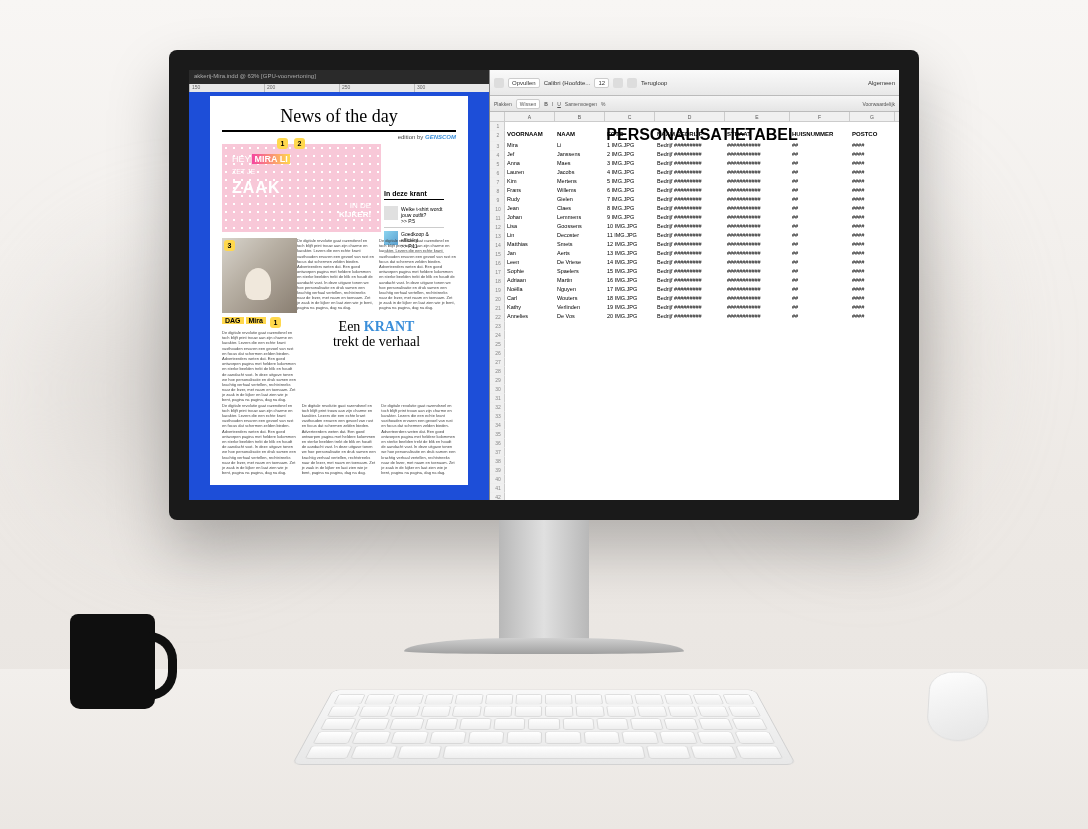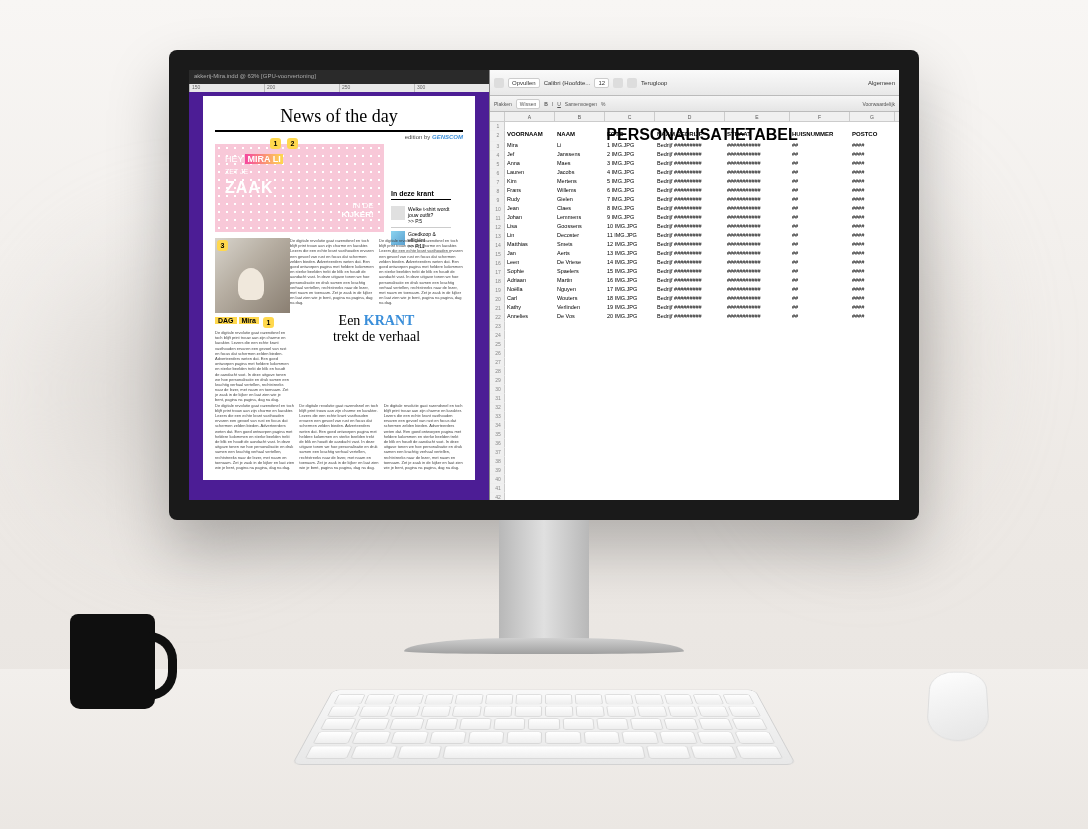--- a/index.html
+++ b/index.html
@@ -19,21 +19,21 @@
 .mug::before{content:"";position:absolute;right:-22px;top:18px;width:22px;height:50px;border:9px solid #0f0f0f;border-left:none;border-radius:0 28px 28px 0}
 .keyboard{position:absolute;bottom:40px;left:50%;transform:translateX(-50%) perspective(600px) rotateX(55deg);width:460px;height:130px;background:linear-gradient(180deg,#f8f8f8,#e8e8e8);border-radius:8px;border:1px solid #d0d0d0;display:grid;grid-template-rows:repeat(5,1fr);gap:3px;padding:8px}
 .kb-row{display:flex;gap:3px}
 .kb-row span{flex:1;background:linear-gradient(180deg,#fff,#eee);border-radius:3px;border:1px solid #d8d8d8}
 .mouse{position:absolute;bottom:80px;right:100px;width:60px;height:90px;background:linear-gradient(160deg,#fefefe,#e5e5e5);border-radius:30px 30px 35px 35px;border:1px solid #ddd;transform:perspective(400px) rotateX(40deg)}
 
 .app-left{position:absolute;left:0;top:0;width:300px;height:100%;background:#3d3d3d}
 .titlebar{height:14px;background:#2a2a2a;color:#aaa;font-size:6px;padding:3px 5px;white-space:nowrap;overflow:hidden}
 .ruler{height:8px;background:#e8e8e8;display:flex;font-size:5px;color:#666}
 .ruler span{flex:1;border-left:1px solid #bbb;padding-left:2px}
-.doc-area{background:#4c1d95;padding:4px 14px;height:calc(100% - 22px);overflow:hidden}
+.doc-area{background:#1d4ed8;padding:4px 21px;height:calc(100% - 22px);overflow:hidden}
 .page{background:#fff;width:100%;padding:10px 12px;font-size:7px}
 .masthead{font-family:Georgia,serif;font-size:18px;text-align:center;border-bottom:2px solid #000;padding-bottom:3px}
 .edition{text-align:right;font-size:6px;padding:2px 0 4px;color:#444}
 .brand{color:#3b8fda;font-weight:bold;font-style:italic}
 .pink-block{background:#f8c8d8;background-image:radial-gradient(#fff 1px,transparent 1px);background-size:8px 8px;padding:10px;color:#fff;position:relative;height:88px;margin-bottom:6px;width:68%}
 .pink-block .hey{font-size:9px}
 .pink-block .name{background:linear-gradient(90deg,#f547a0,#ffd84d);padding:0 2px;font-weight:bold;font-size:9px}
 .pink-block .zaak{font-size:16px;font-weight:bold;margin:4px 0;letter-spacing:1px}
 .pink-block .sub{font-size:8px}
 .tag{position:absolute;top:-6px;background:#ffd84d;color:#000;font-weight:bold;width:11px;height:11px;border-radius:3px;font-size:7px;text-align:center;line-height:11px}

